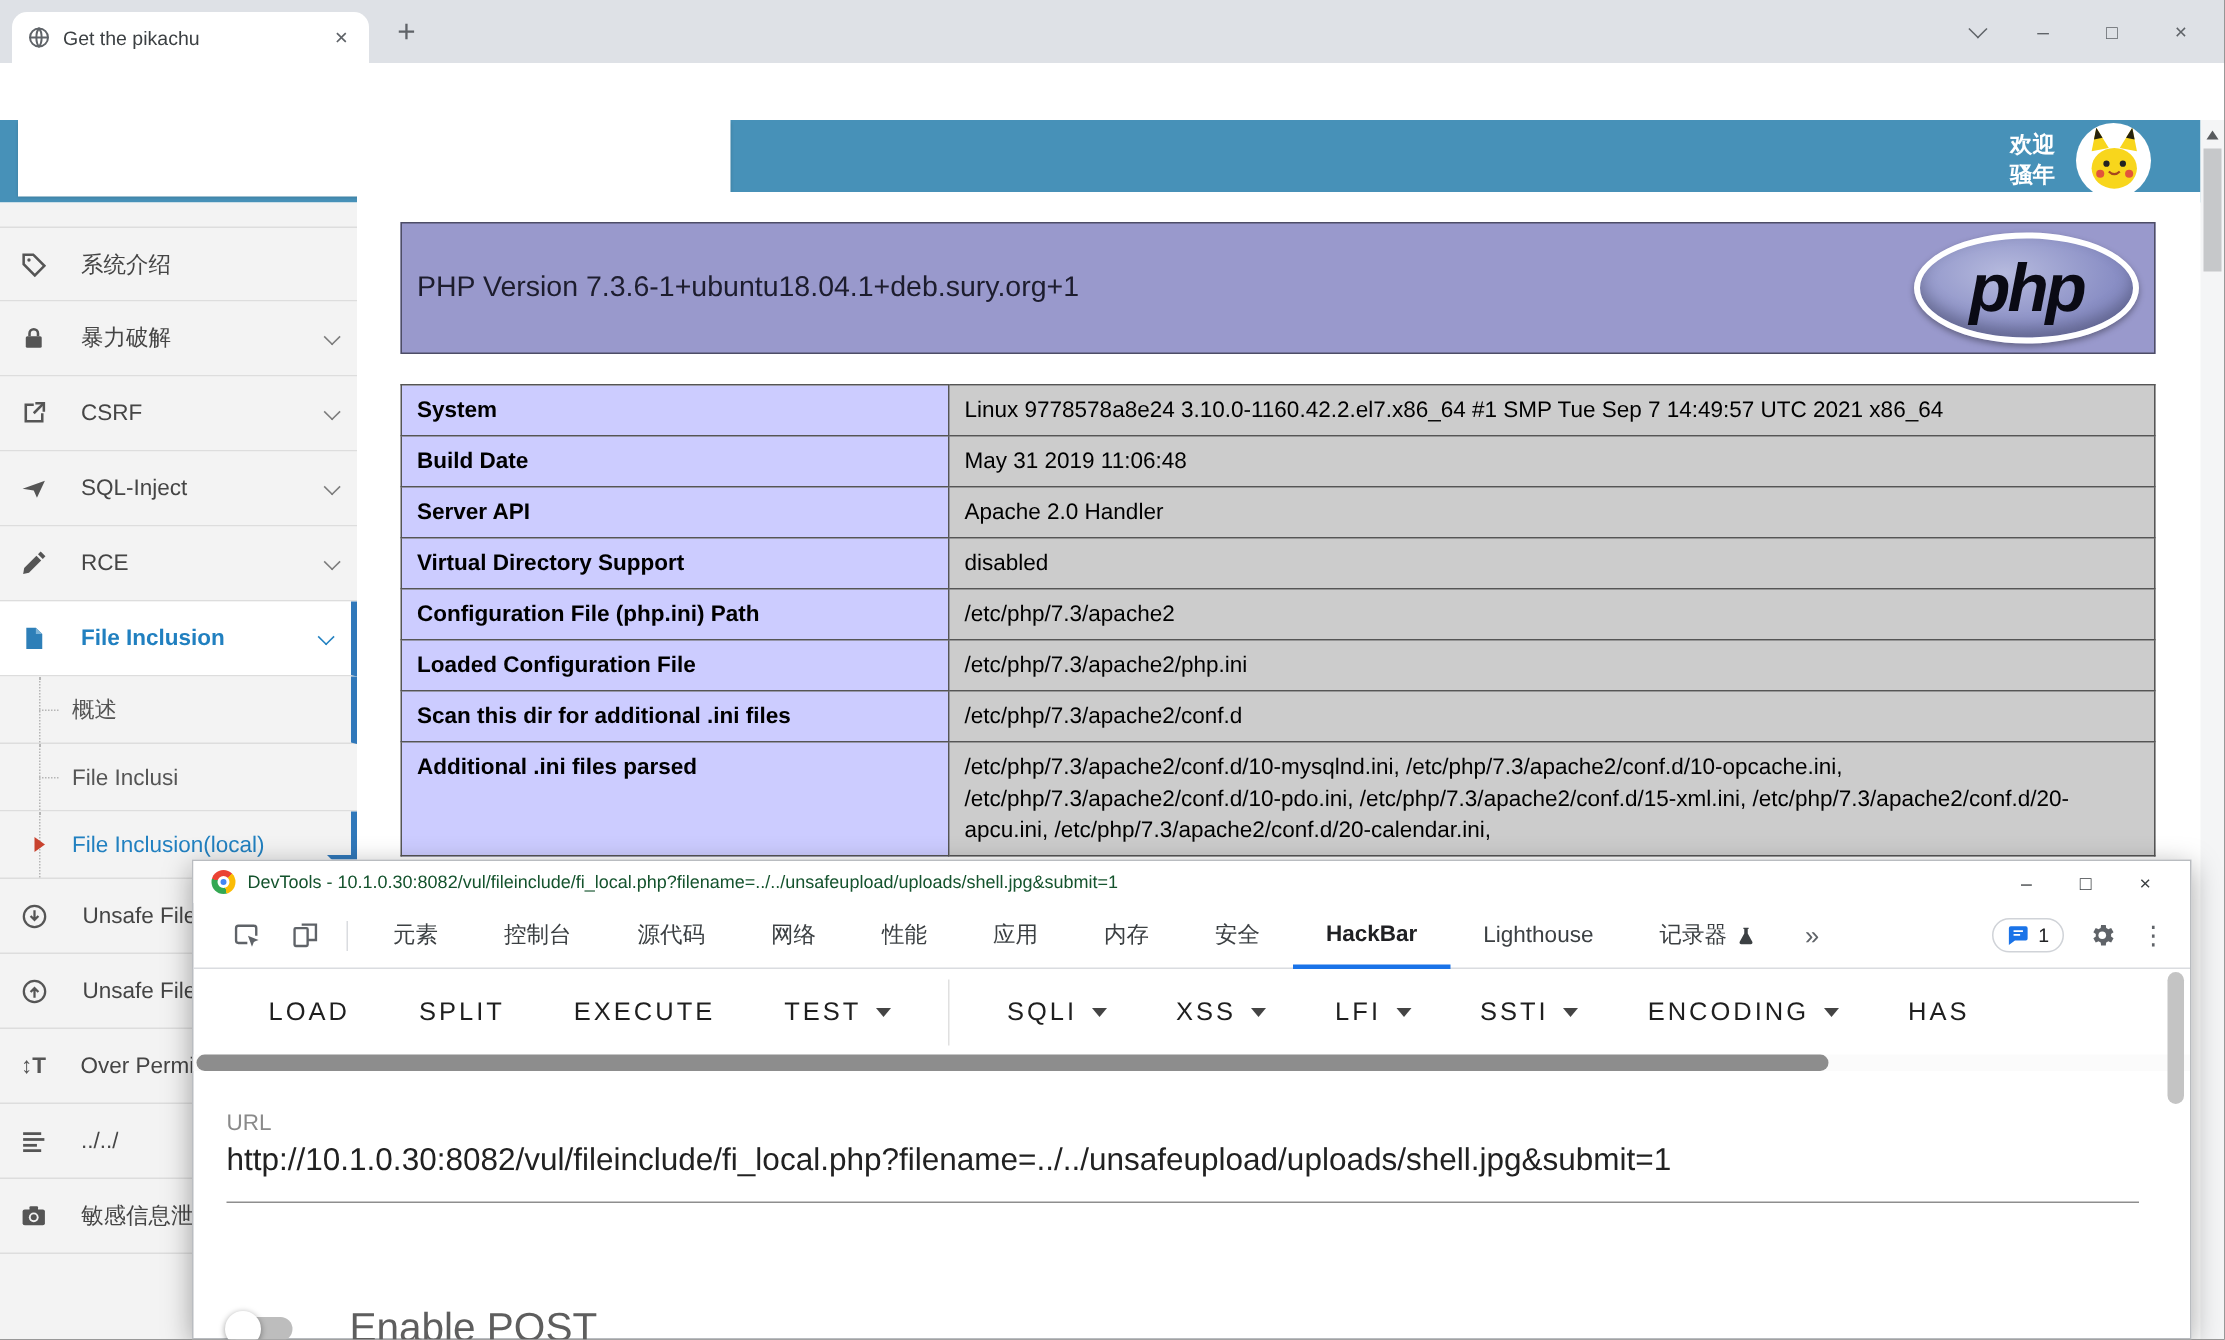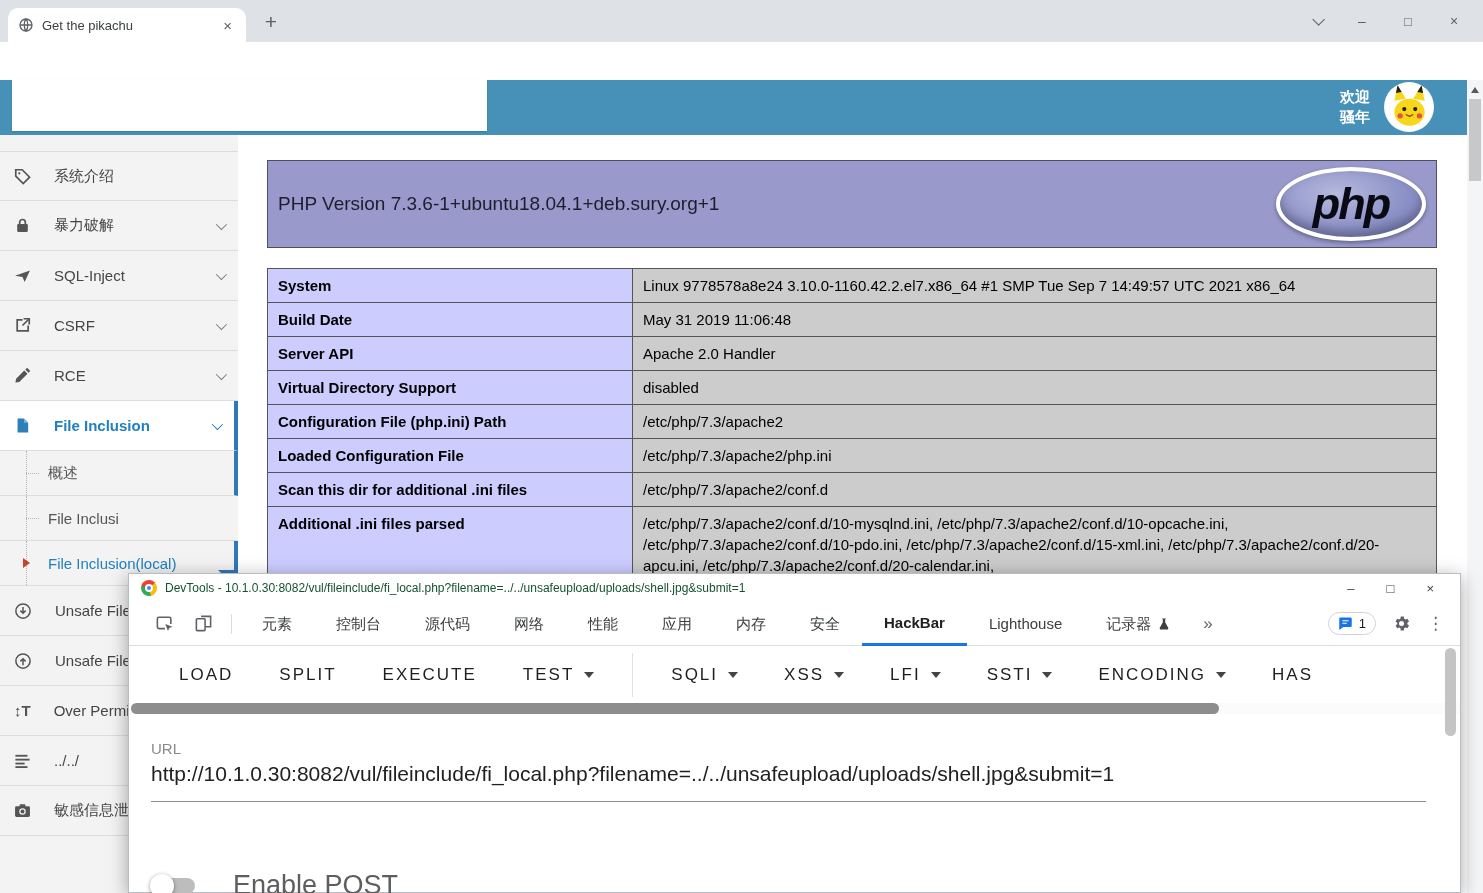--- a/index.html
+++ b/index.html
@@ -68,21 +68,21 @@
   .sb-sub::before { content:""; position:absolute; left:26px; top:0; bottom:0; border-left:1px dotted #b5b5b5; }
   .sb-sub .stub { position:absolute; left:26px; top:50%; width:13px; border-top:1px dotted #b5b5b5; }
   .sb-sub.bar { border-right:4px solid #3078ba; }
   .sb-sub.active-sub { color:#2180c0; }
   .sub-arrow { position:absolute; left:23px; top:50%; transform:translateY(-50%); width:0; height:0;
                border-top:5px solid transparent; border-bottom:5px solid transparent;
                border-left:7px solid #c8422e; }
   .bar-tip { position:absolute; right:0; bottom:-1px; width:0; height:0;
              border-top:16px solid #3078ba; border-left:16px solid transparent; }
 
-  .content { position:absolute; left:238px; top:140px; width:1229px; bottom:0; background:#fff; }
+  .content { position:absolute; left:238px; top:128px; width:1229px; bottom:0; background:#fff; }
   .php-header { position:absolute; left:29px; top:20px; width:1170px; height:88px; background:#9999cc;
                 border:1px solid #4d4d66; display:flex; align-items:center; padding:0 10px; }
   .php-title { font-size:19px; color:#1d1d2e; }
   .php-logo { margin-left:auto; width:150px; height:74px; border-radius:50%;
               background:radial-gradient(ellipse at 40% 35%, #b6bade 0%, #8a8fc5 60%, #777cb8 100%);
               border:4px solid #fff; box-shadow:0 2px 4px rgba(0,0,0,.35), inset 0 -6px 10px rgba(0,0,0,.25);
               display:flex; align-items:center; justify-content:center;
               font-style:italic; font-weight:bold; font-size:45px; color:#0a0a14; letter-spacing:-2px; }
   .php-table { position:absolute; left:29px; top:128px; width:1170px; border-collapse:collapse;
                font-size:15px; color:#000; }
@@ -254,36 +254,36 @@
         <svg width="17" height="17" viewBox="0 0 24 24">
             <rect x="4.5" y="10" width="15" height="11" rx="1.5" fill="#555"></rect>
             <path d="M8 10V7.5a4 4 0 0 1 8 0V10" fill="none" stroke="#555" stroke-width="2.4"></path>
           </svg>
       </span>
       <span class="sb-label">暴力破解</span>
       <span class="sb-chevron"></span>
     </div>
     <div class="sb-item">
       <span>
-        <svg width="17" height="17" viewBox="0 0 24 24">
-            <path d="M1.5 12.5 22.5 5l-7.5 16-3-7z" fill="#555"></path>
-          </svg>
-      </span>
-      <span class="sb-label">SQL-Inject</span>
-      <span class="sb-chevron"></span>
-    </div>
-    <div class="sb-item">
-      <span>
         <svg width="17" height="17" viewBox="0 0 24 24" stroke="#555" stroke-width="2.4" fill="none">
             <path d="M12 4H4.5v15.5H20V12"></path>
             <path d="M13.5 2.5H21.5V10.5"></path>
             <path d="M21.5 2.5 12 12"></path>
           </svg>
       </span>
       <span class="sb-label">CSRF</span>
+      <span class="sb-chevron"></span>
+    </div>
+    <div class="sb-item">
+      <span>
+        <svg width="17" height="17" viewBox="0 0 24 24">
+            <path d="M1.5 12.5 22.5 5l-7.5 16-3-7z" fill="#555"></path>
+          </svg>
+      </span>
+      <span class="sb-label">SQL-Inject</span>
       <span class="sb-chevron"></span>
     </div>
     <div class="sb-item">
       <span>
         <svg width="17" height="17" viewBox="0 0 24 24">
             <path d="M3 16.5 14.5 5l4.5 4.5L7.5 21 2 22z" fill="#555"></path>
             <path d="M16 3.5 18.5 1l4.5 4.5L20.5 8z" fill="#555"></path>
           </svg>
       </span>
       <span class="sb-label">RCE</span>

